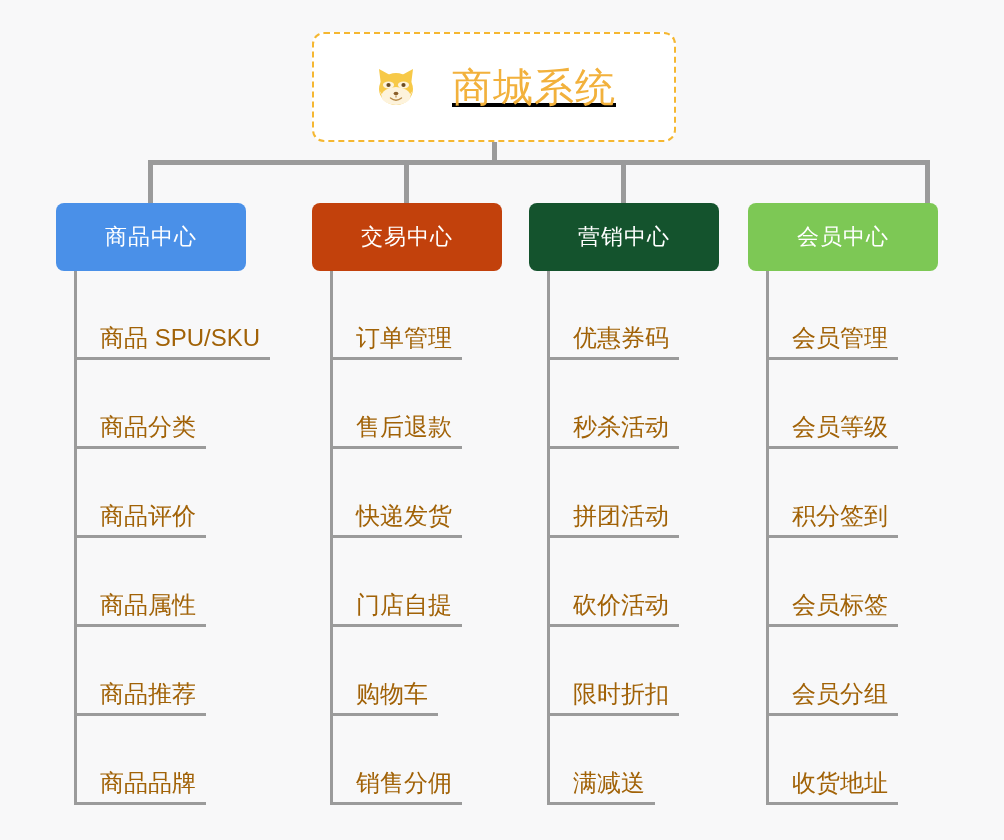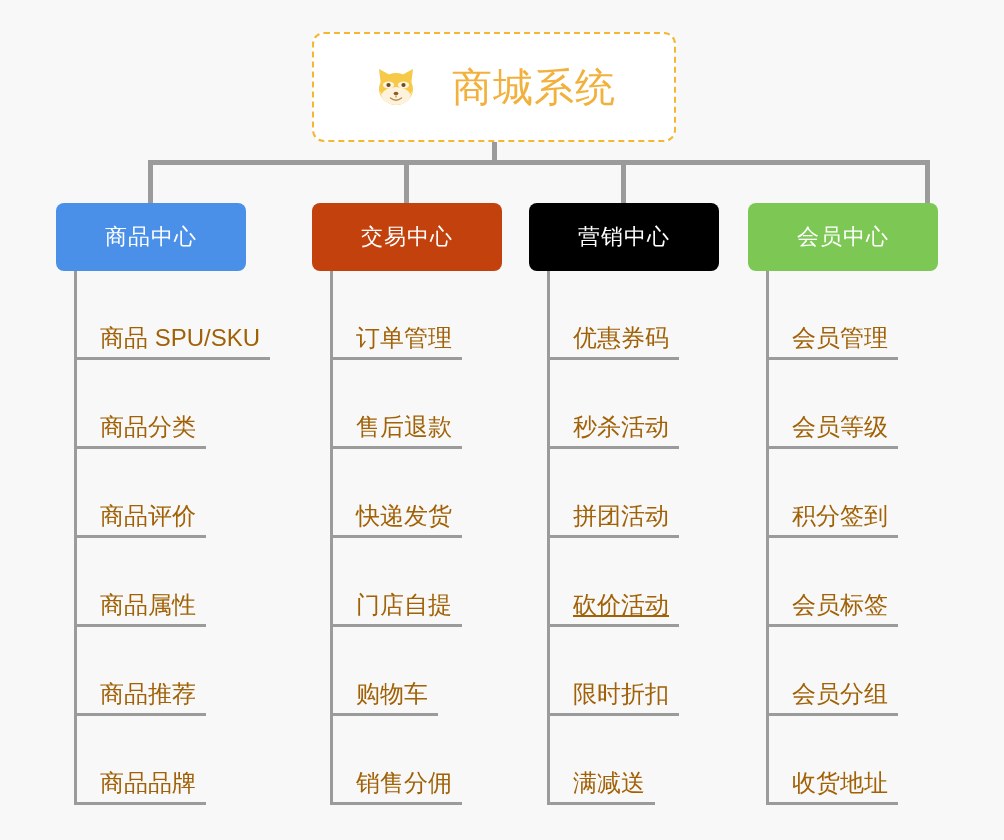--- a/index.html
+++ b/index.html
@@ -27,20 +27,21 @@
     width: 364px;
     height: 110px;
     box-sizing: border-box;
     background: #ffffff;
     border: 2px dashed #f5b731;
     border-radius: 12px;
     display: flex;
     align-items: center;
     justify-content: center;
     gap: 32px;
+    text-decoration: underline;
   }
   .root-emoji {
     width: 48px;
     height: 48px;
     position: relative;
     flex: 0 0 auto;
     display: block;
   }
   .root-title {
     font-size: 40px;
@@ -189,34 +190,34 @@
         </div>
         <div class="leaf">
           <span class="leaf-inner" style="border-bottom-color: rgb(155, 155, 155);">购物车</span>
         </div>
         <div class="leaf">
           <span class="leaf-inner" style="border-bottom-color: rgb(155, 155, 155);">销售分佣</span>
         </div>
       </div>
   </div>
   <div class="column" style="left:529px;">
-    <div class="col-header" style="background: #000000; font-family: Liberation Serif, serif;">营销中心</div>
+    <div class="col-header" style="background: #14532d; font-family: Liberation Serif, serif;">营销中心</div>
     <div class="leaf-list">
       <div class="leaf-spine" style="background: rgb(155, 155, 155); height: 534px;"></div>
     <div class="leaf">
           <span class="leaf-inner" style="border-bottom-color: rgb(155, 155, 155);">优惠券码</span>
         </div>
         <div class="leaf">
           <span class="leaf-inner" style="border-bottom-color: rgb(155, 155, 155);">秒杀活动</span>
         </div>
         <div class="leaf">
           <span class="leaf-inner" style="border-bottom-color: rgb(155, 155, 155);">拼团活动</span>
         </div>
         <div class="leaf">
-          <span class="leaf-inner" style="border-bottom-color: rgb(155, 155, 155); text-decoration: underline;">砍价活动</span>
+          <span class="leaf-inner" style="border-bottom-color: rgb(155, 155, 155);">砍价活动</span>
         </div>
         <div class="leaf">
           <span class="leaf-inner" style="border-bottom-color: rgb(155, 155, 155);">限时折扣</span>
         </div>
         <div class="leaf">
           <span class="leaf-inner" style="border-bottom-color: rgb(155, 155, 155);">满减送</span>
         </div>
       </div>
   </div>
   <div class="column" style="left:748px;">

